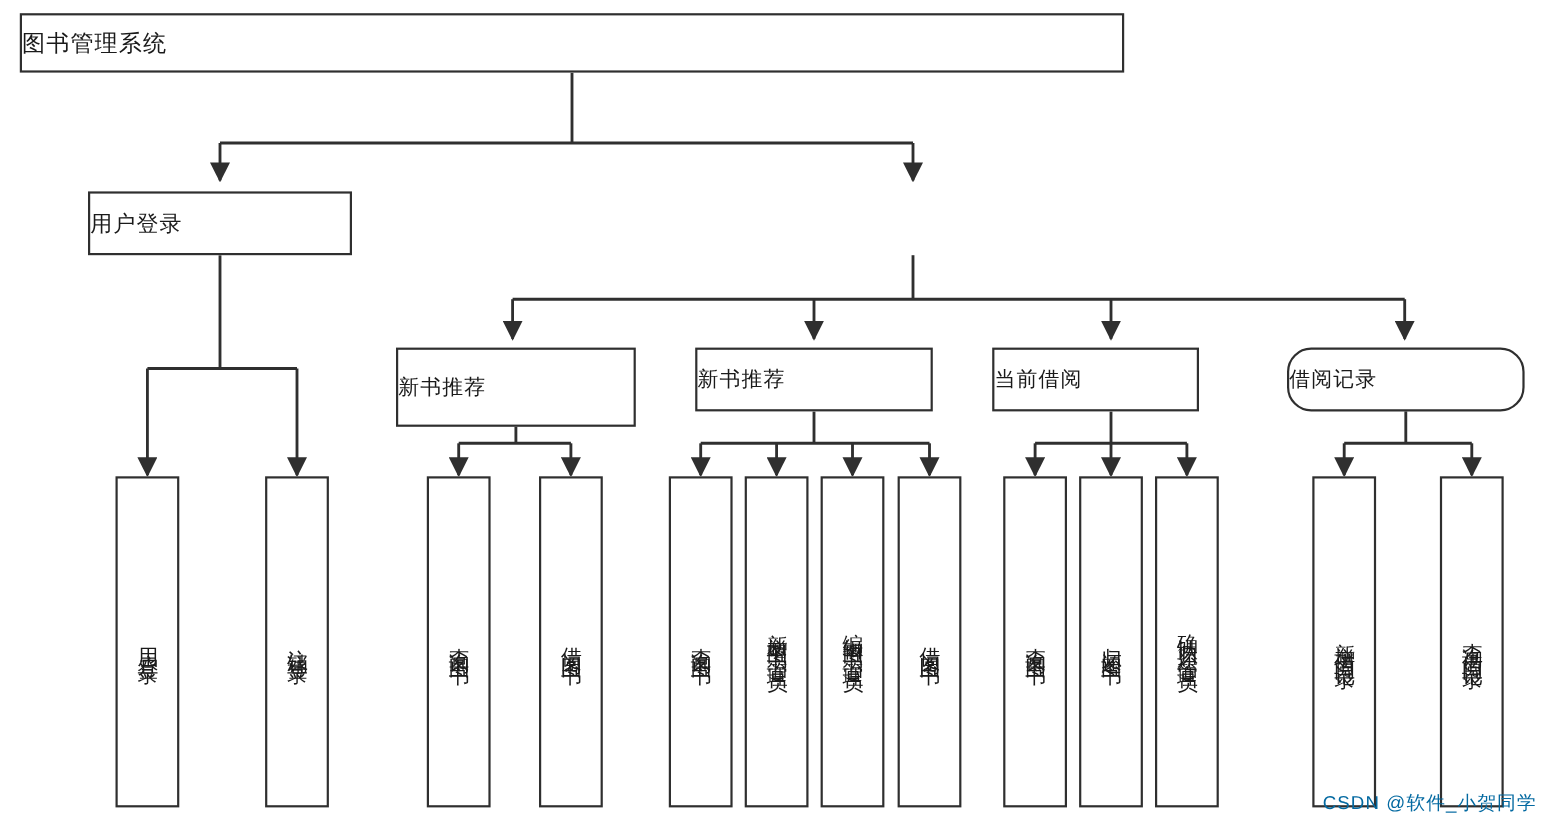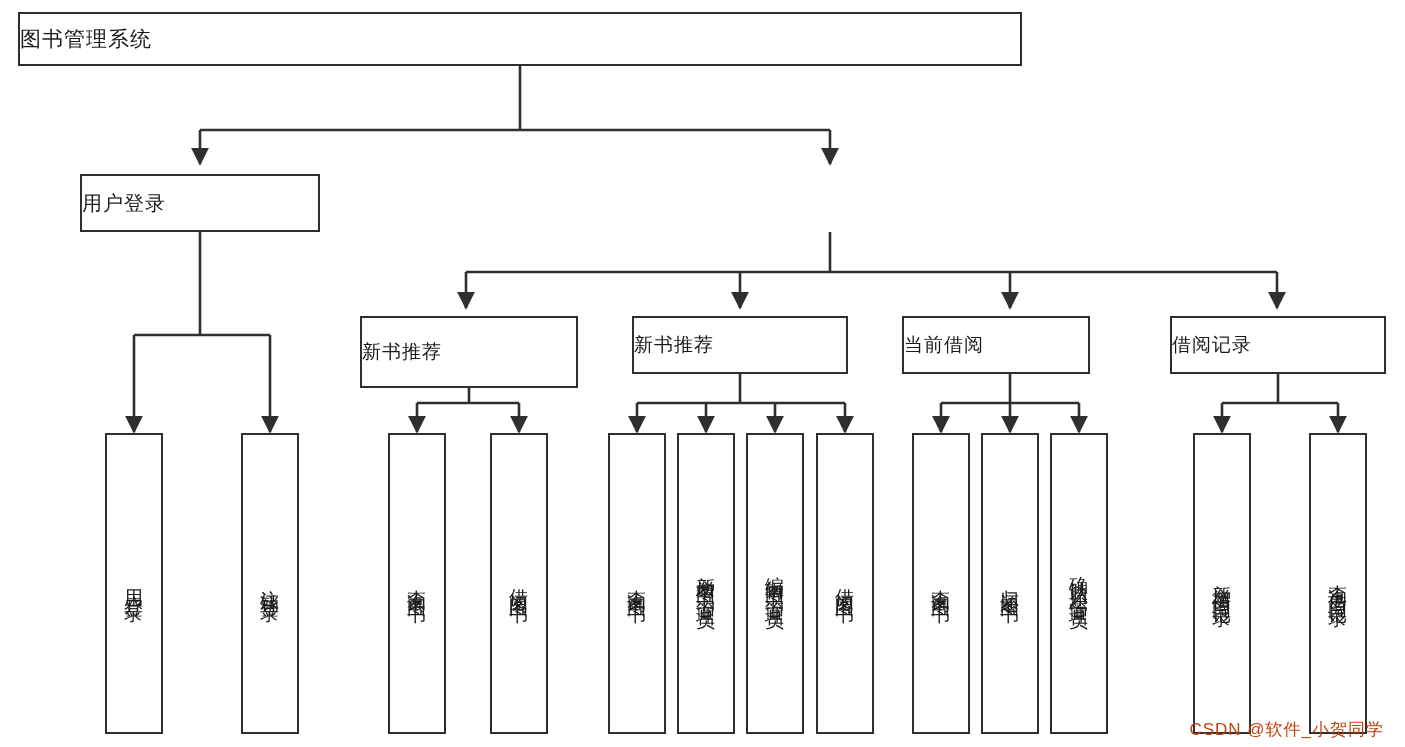--- a/index.html
+++ b/index.html
@@ -55,24 +55,24 @@
     line-height: 1;
     white-space: nowrap;
     text-align: center;
   }
   .hlabel {
     white-space: nowrap;
     letter-spacing: 1px;
   }
   #watermark {
     position: absolute;
-    right: 21px;
+    right: 8px;
     bottom: 6px;
     font-size: 17px;
-    color: #c2410c;
+    color: #0369a1;
     letter-spacing: 1px;
     white-space: nowrap;
   }
 </style>
 </head>
 <body>
 
 <div id="canvas">
 
   <svg id="edges" viewBox="0 0 1405 747">
@@ -135,21 +135,21 @@
 
   <div class="node l2" style="left:360px; top:316px; width:218px; height:72px;">
     <span class="hlabel">新书推荐</span>
   </div>
   <div class="node l2" style="left:632px; top:316px; width:216px; height:58px;">
     <span class="hlabel">新书推荐</span>
   </div>
   <div class="node l2" style="left:902px; top:316px; width:188px; height:58px;">
     <span class="hlabel">当前借阅</span>
   </div>
-  <div class="node l2" style="left:1170px; top:316px; width:216px; height:58px;">
+  <div class="node l2" style="left:1170px; top:316px; width:216px; height:58px;border-radius:22px;">
     <span class="hlabel">借阅记录</span>
   </div>
 
   <div class="node leaf" style="left:105px; top:433px; width:58px; height:301px;">
     <span class="vlabel">用户登录</span>
   </div>
   <div class="node leaf" style="left:241px; top:433px; width:58px; height:301px;">
     <span class="vlabel">注销登录</span>
   </div>
 

